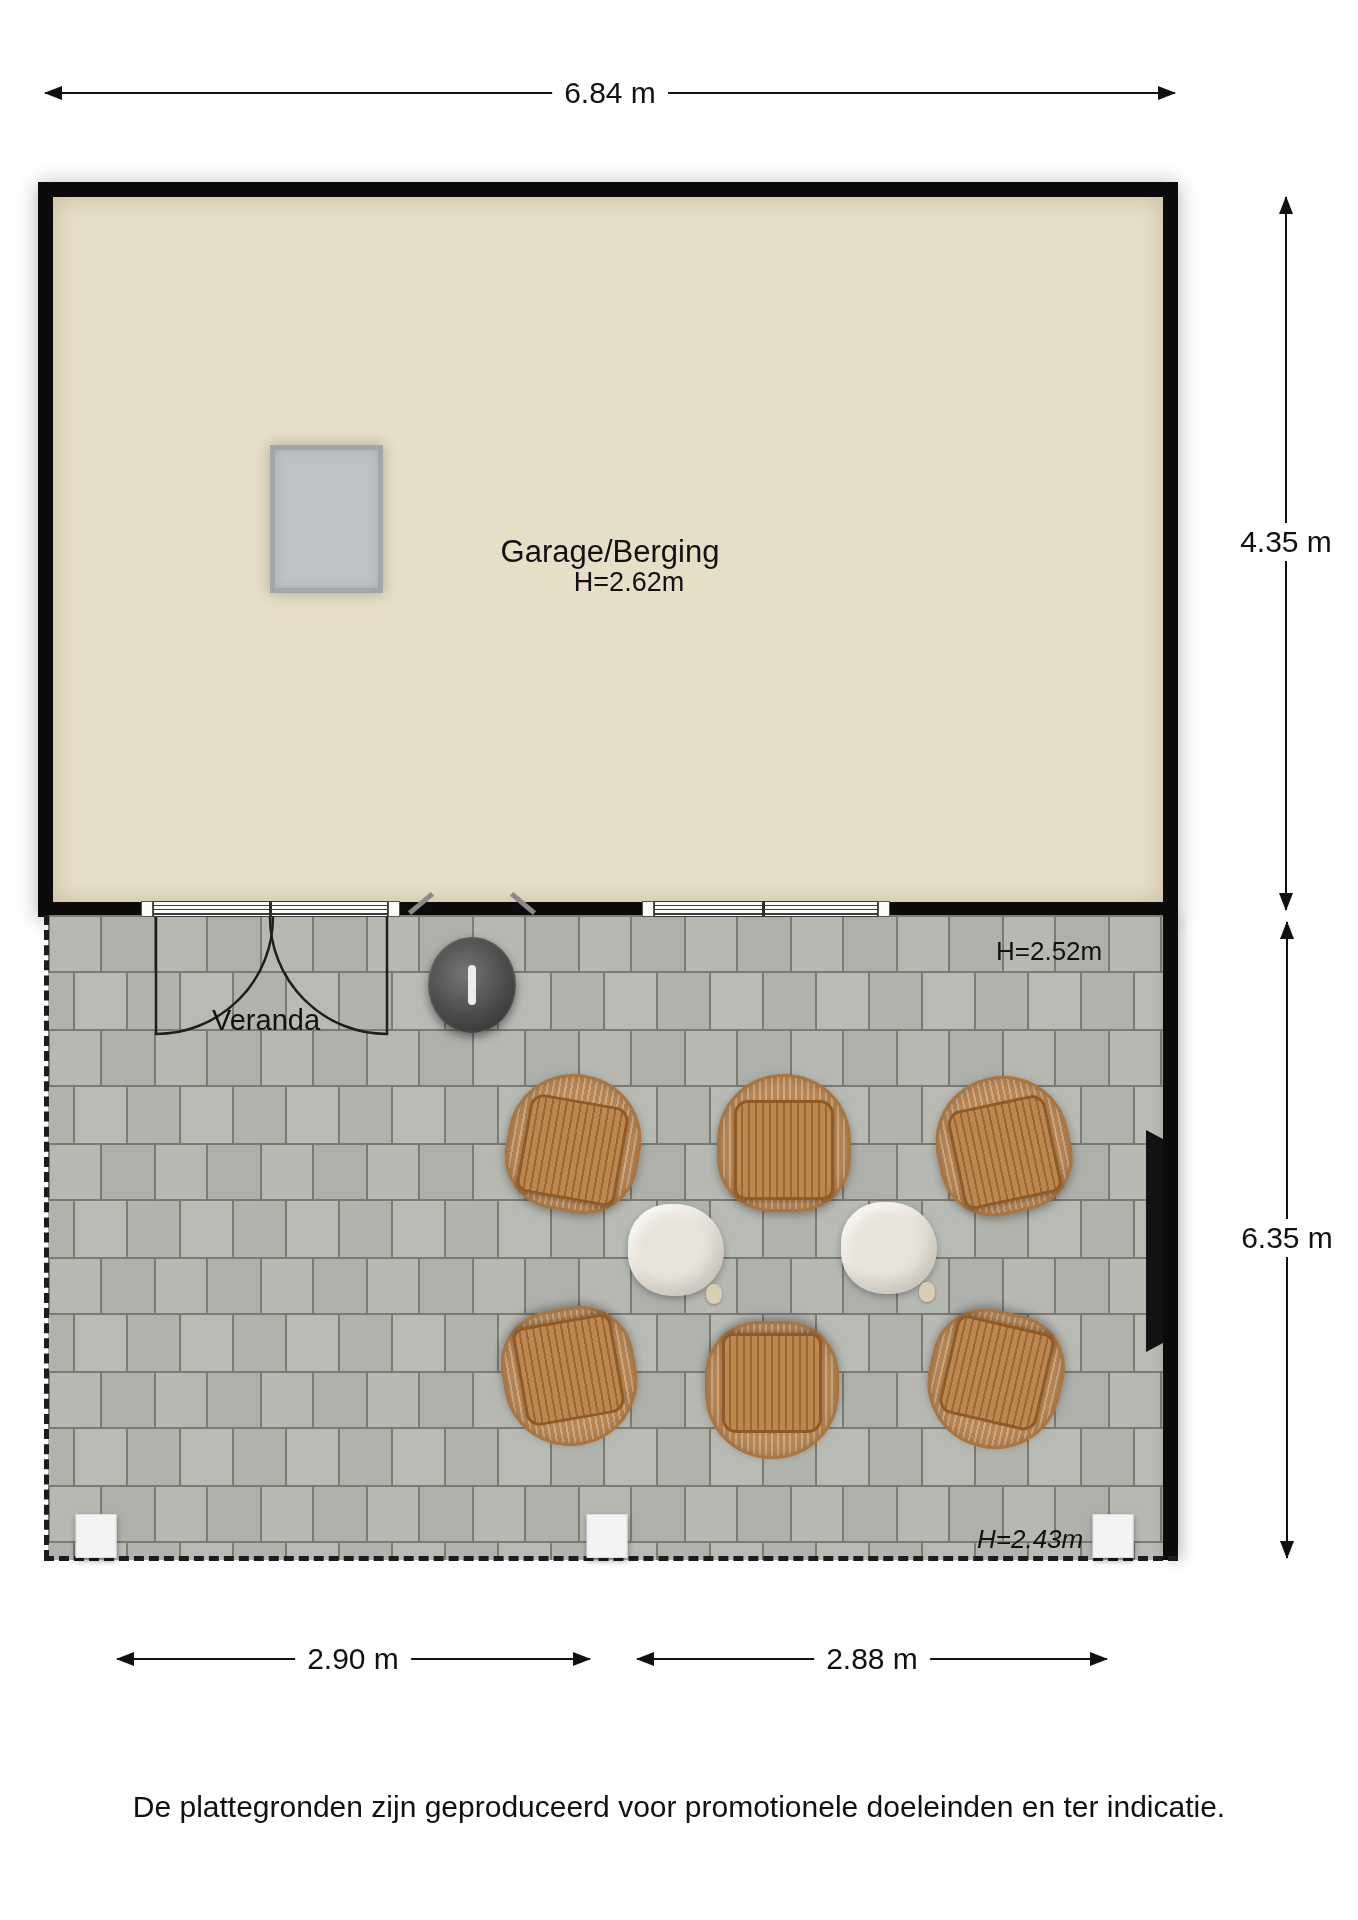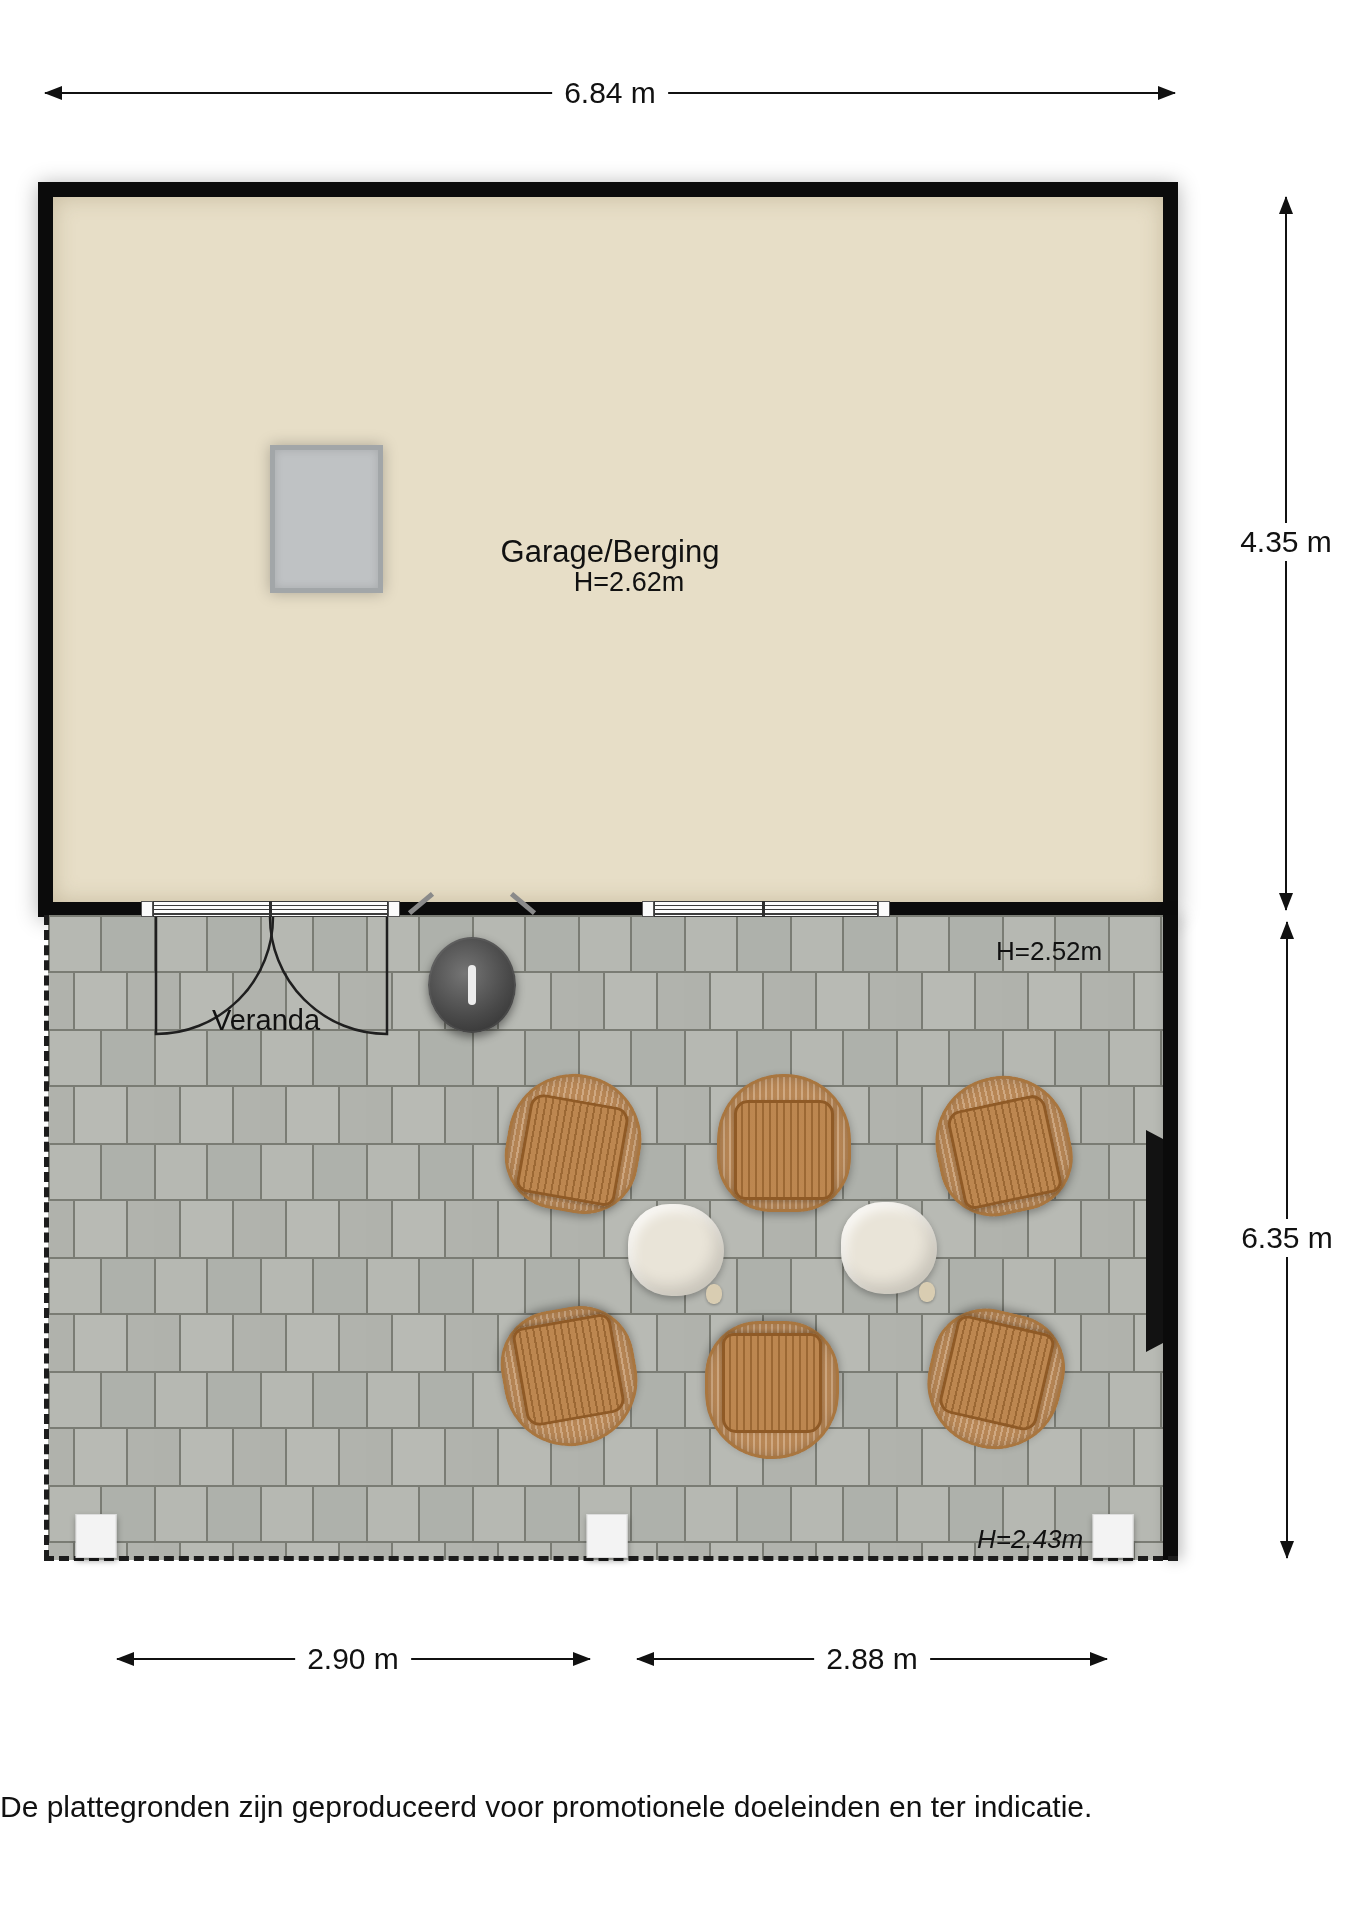--- a/index.html
+++ b/index.html
@@ -69,21 +69,21 @@
     box-shadow:0 3px 6px rgba(0,0,0,.35), inset 0 0 0 1px #dcdcdc;}
   .bbq{position:absolute;width:88px;height:96px;transform:translate(-50%,-50%);border-radius:50%;
     background:radial-gradient(circle at 42% 38%, #757575, #4a4a4a 55%, #303030 92%);
     box-shadow:0 4px 10px rgba(0,0,0,.45), inset 0 0 0 2px rgba(255,255,255,.06);}
   .bbq-bar{position:absolute;left:50%;top:50%;width:8px;height:40px;background:#ececec;
     border-radius:4px;transform:translate(-50%,-50%);}
   .bbq-handle{position:absolute;width:30px;height:5px;background:#8a8a8a;}
   .bbq-handle.left{left:-22px;top:-36px;transform:rotate(-40deg);}
   .bbq-handle.right{right:-22px;top:-36px;transform:rotate(40deg);}
   
-  .footer{position:absolute;left:0;right:0;top:1786px;font-size:30px;line-height:42px;z-index:5;}
+  .footer{position:absolute;left:0;right:0;top:1786px;text-align:center;font-size:30px;line-height:42px;z-index:5;}
 </style>
 </head>
 <body>
 
 <div class="plan">
 
   <div class="dim-h" style="left:45px;top:92px;width:1130px;"></div>
   <div class="dim-label" style="left:610px;top:93px;">6.84 m</div>
 
   <div class="garage"></div>

